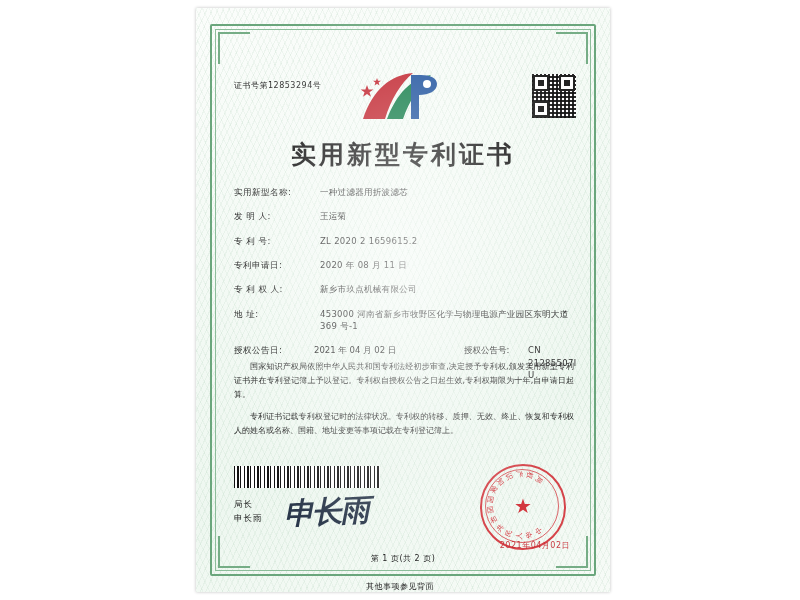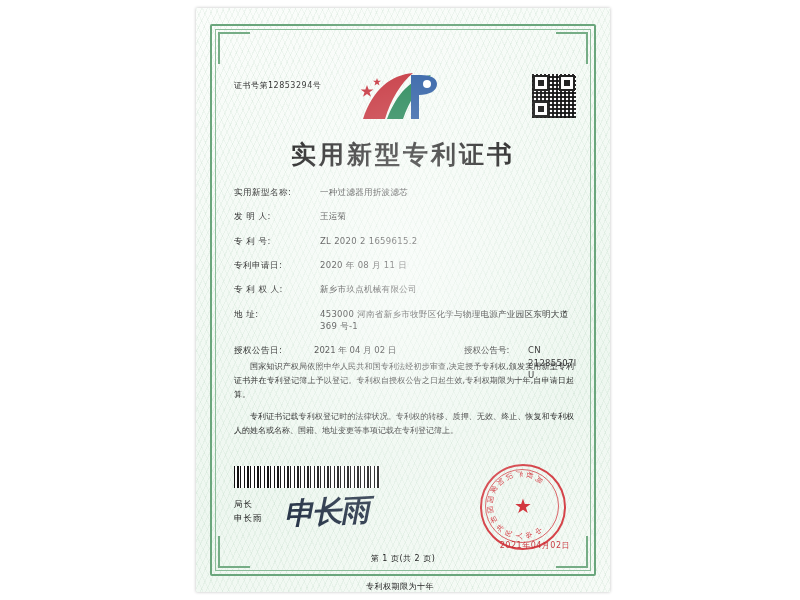--- a/index.html
+++ b/index.html
@@ -406,14 +406,14 @@
           <span style="transform: rotate(-3.46154deg) translate(0px, -31px) rotate(90deg) translate(-50%, -50%);">产</span>
           <span style="transform: rotate(15.7692deg) translate(0px, -31px) rotate(90deg) translate(-50%, -50%);">权</span>
           <span style="transform: rotate(35deg) translate(0px, -31px) rotate(90deg) translate(-50%, -50%);">局</span>
         </div>
     </div>
     <div class="seal-date">2021年04月02日</div>
 
     <div class="page-no">第 1 页(共 2 页)</div>
   </div>
 
-  <div class="back-note">专利权期限为十年</div>
+  <div class="back-note">其他事项参见背面</div>
 </div>
 
 </body></html>

